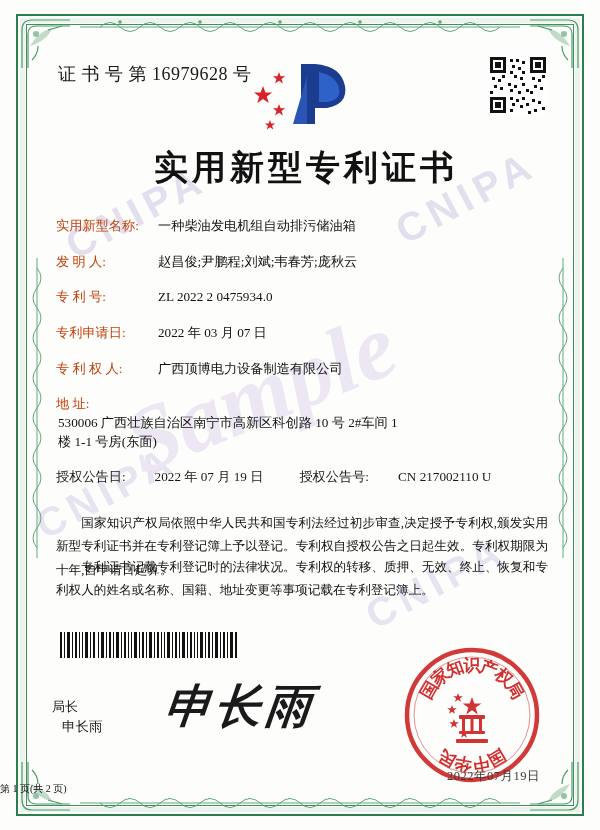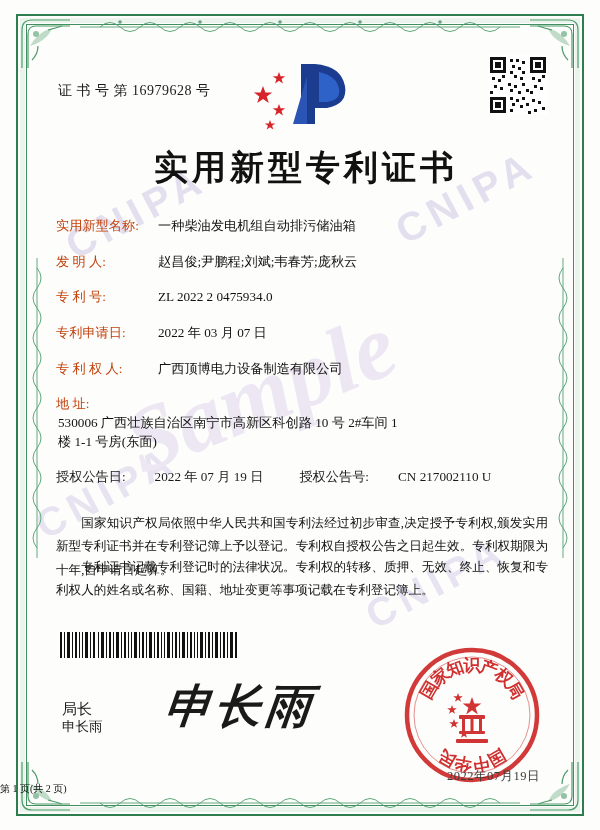--- a/index.html
+++ b/index.html
@@ -99,23 +99,22 @@
     position: absolute;
     right: 52px; top: 55px;
     width: 60px; height: 60px;
   }
   .qr svg { display: block; }
 
   
   .cert-no {
     position: absolute;
     left: 58px; top: 62px;
-    font-size: 14px;
+    font-size: 18px;
     letter-spacing: 0.5px;
-    margin-top: 20px;
   }
 
   .logo {
     position: absolute;
     left: 50%; top: 58px;
     transform: translateX(-50%);
     width: 110px; height: 72px;
   }
   .logo svg { display: block; }
 
@@ -189,23 +188,24 @@
   .barcode {
     position: absolute;
     left: 60px; top: 632px;
     width: 180px; height: 26px;
   }
   .barcode svg { display: block; }
 
   
   .sig-label {
     position: absolute;
-    left: 62px; top: 698px;
-    font-size: 15px;
+    left: 52px; top: 698px;
+    font-size: 13px;
     line-height: 1.55;
+    font-family: Liberation Mono, monospace;
   }
   .sig-name {
     position: absolute;
     left: 62px; top: 718px;
     font-size: 13.5px;
   }
   .sig-script {
     position: absolute;
     left: 165px; top: 676px;
     font-size: 46px;

